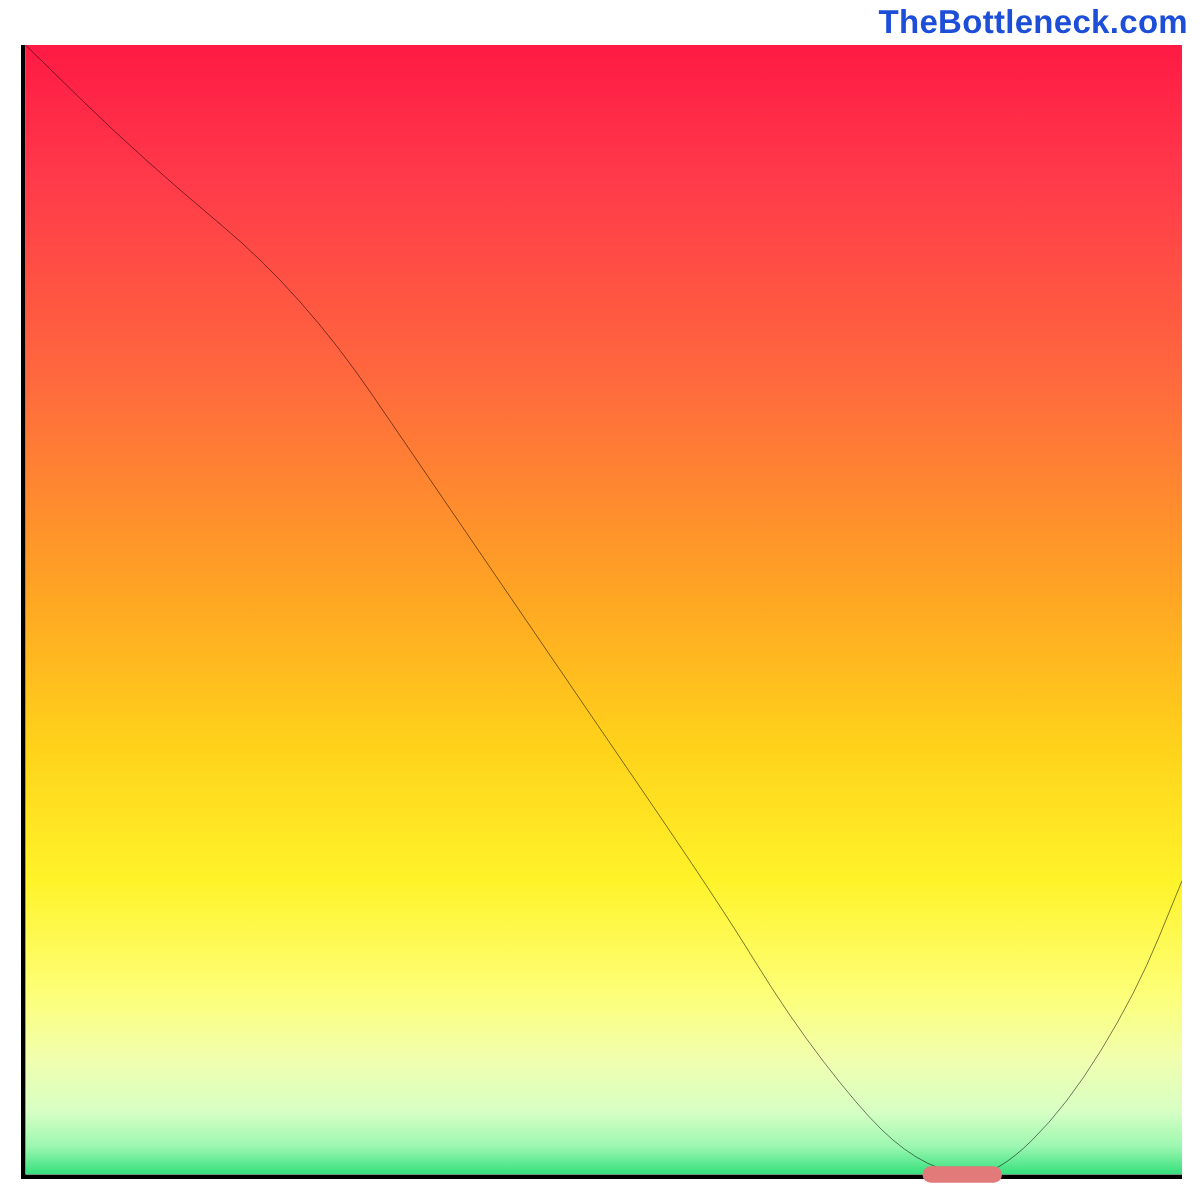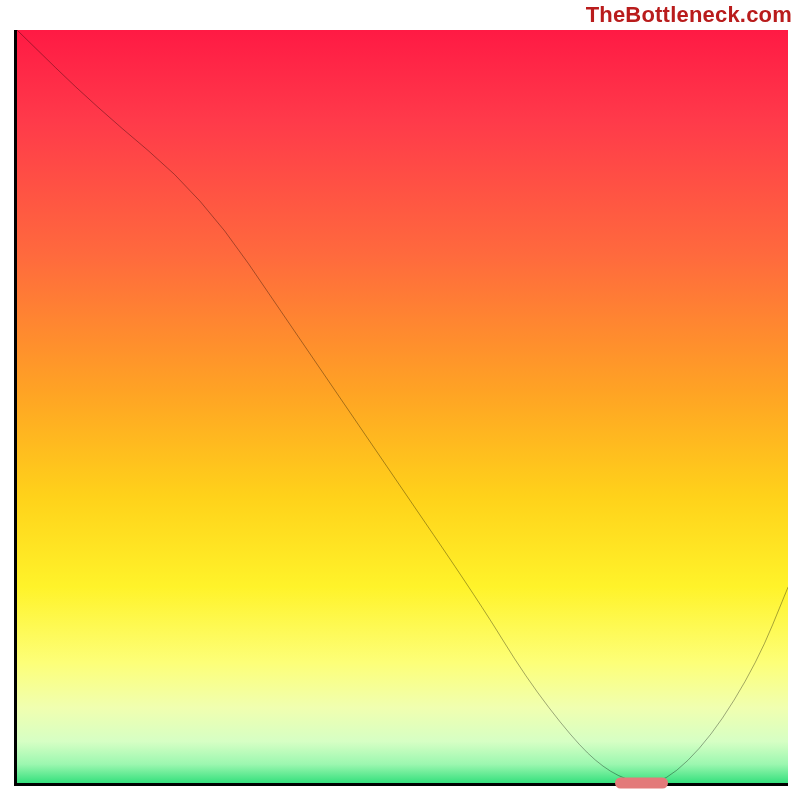--- a/index.html
+++ b/index.html
@@ -15,21 +15,21 @@
     position: relative;
     width: 800px;
     height: 800px;
   }
   .watermark {
     position: absolute;
     top: 2px;
     right: 8px;
     font-size: 22px;
     font-weight: 600;
-    color: #b91c1c;
+    color: #1d4ed8;
     letter-spacing: 0.2px;
     user-select: none;
   }
   .plot-wrap {
     position: absolute;
     left: 14px;
     top: 30px;
     width: 774px;
     height: 756px;
     border: 3px solid #000;

